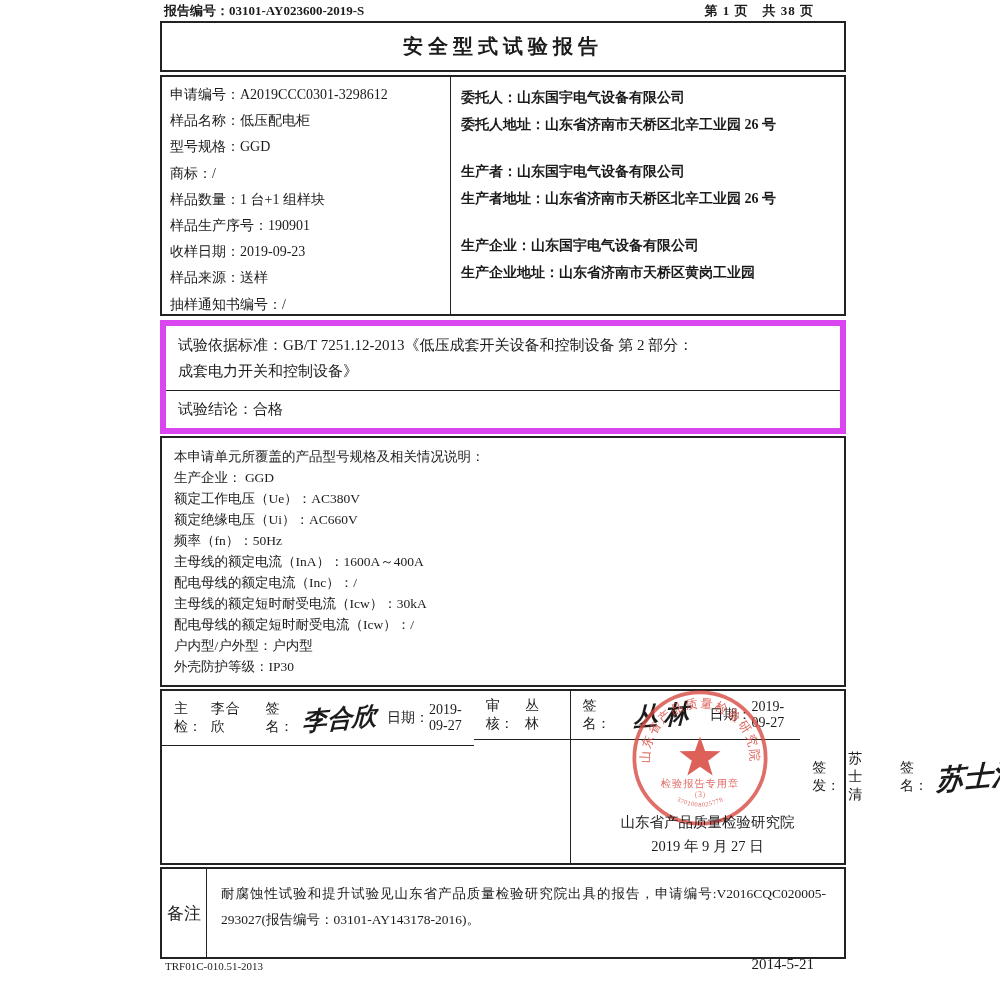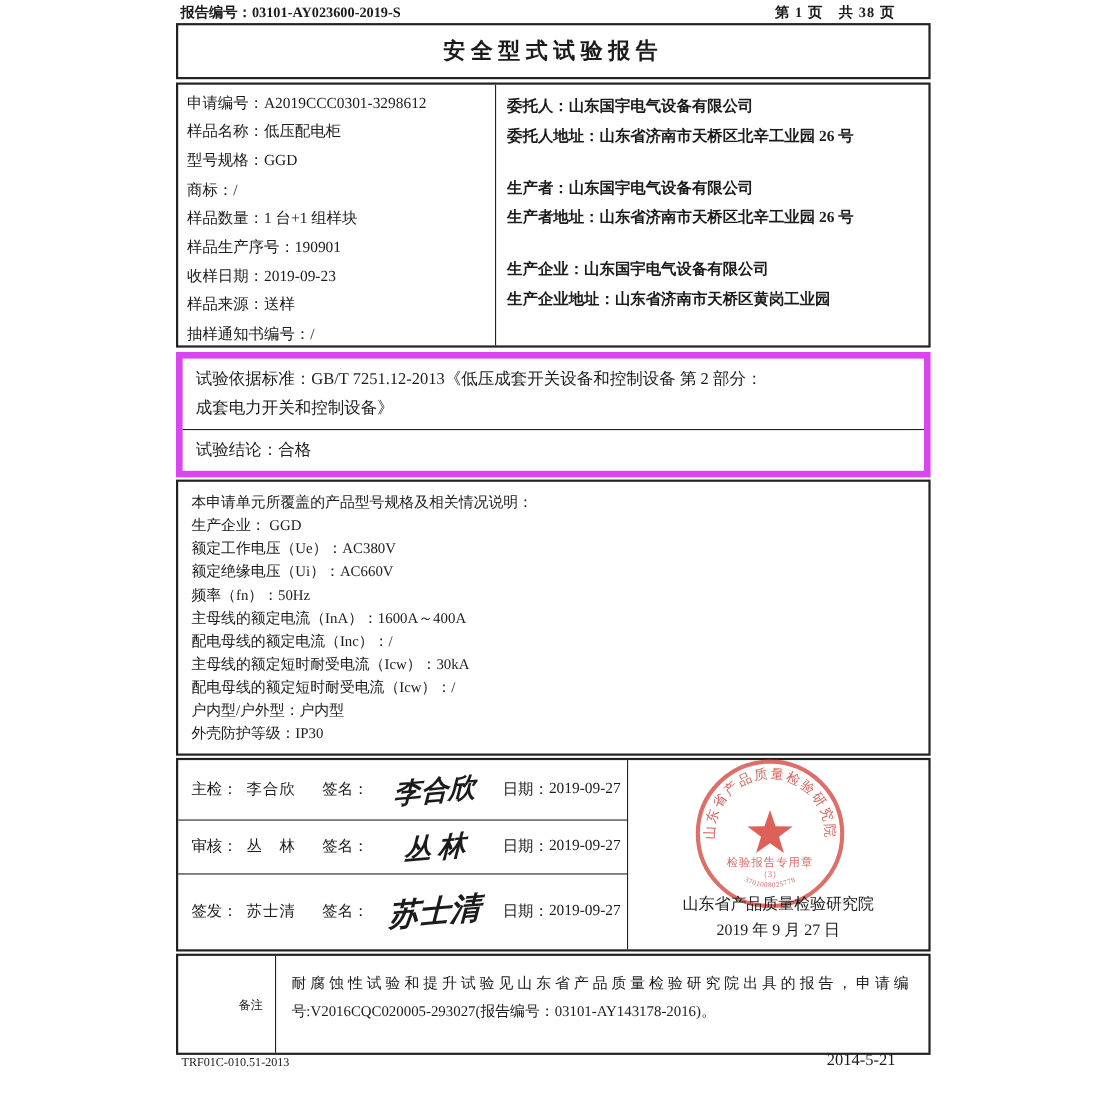--- a/index.html
+++ b/index.html
@@ -31,42 +31,42 @@
   .std-box{margin-top:4px;border:6px solid #d946ef;}
   .std-text{padding:6px 12px;font-size:15px;line-height:26px;border-bottom:1.5px solid #222;}
   .conclusion{padding:9px 12px;font-size:15px;}
 
   
   .specs-box{margin-top:2px;border:2px solid #222;padding:8px 12px;}
   .spec-line{font-size:13.5px;line-height:21px;}
 
   
   .sig-box{margin-top:2px;border:2px solid #222;display:flex;height:172px;}
-  .sig-left{width:408px;border-right:1.5px solid #222;display:flex;flex-direction:column;}
+  .sig-left{width:408px;border-right:1.5px solid #222;display:flex;}
   .sig-row{display:flex;align-items:center;padding-left:12px;font-size:14px;}
   .sig-row.r1{height:54px;border-bottom:1.5px solid #222;}
   .sig-row.r2{height:48px;border-bottom:1.5px solid #222;}
   .sig-row.r3{flex:1;}
   .sig-name{margin-left:8px;letter-spacing:1px;}
   .sig-label{margin-left:24px;}
   .script{display:inline-block;width:104px;margin-left:8px;text-align:center;
           font-size:25px;font-weight:bold;font-style:italic;
           transform:rotate(-5deg) skewX(-6deg);white-space:nowrap;}
   .r3 .script{font-size:28px;}
   .sig-date{margin-left:10px;white-space:nowrap;}
 
   .stamp-cell{flex:1;position:relative;}
   .seal{position:absolute;left:54px;top:-8px;width:150px;height:150px;}
   .stamp-org{position:absolute;left:0;right:0;bottom:5px;text-align:center;
              font-size:14.5px;line-height:24px;}
 
   
   .remark-box{margin-top:2px;border:2px solid #222;display:flex;height:88px;}
   .remark-label{width:44px;border-right:1.5px solid #222;display:flex;
-                align-items:center;justify-content:center;font-size:11px;margin-left:44px;}
+                align-items:center;justify-content:center;font-size:17px;}
   .remark-text{flex:1;padding:12px 18px 10px 14px;font-size:13.5px;line-height:26px;
                text-align:justify;}
 
   
   .pg-footer-left{position:absolute;left:165px;top:960px;font-size:11px;}
   .pg-footer-right{position:absolute;right:186px;top:956px;font-size:15px;}
 
   .seal text{font-family:"Liberation Serif","DejaVu Serif",serif;}
 </style>
 </head>

